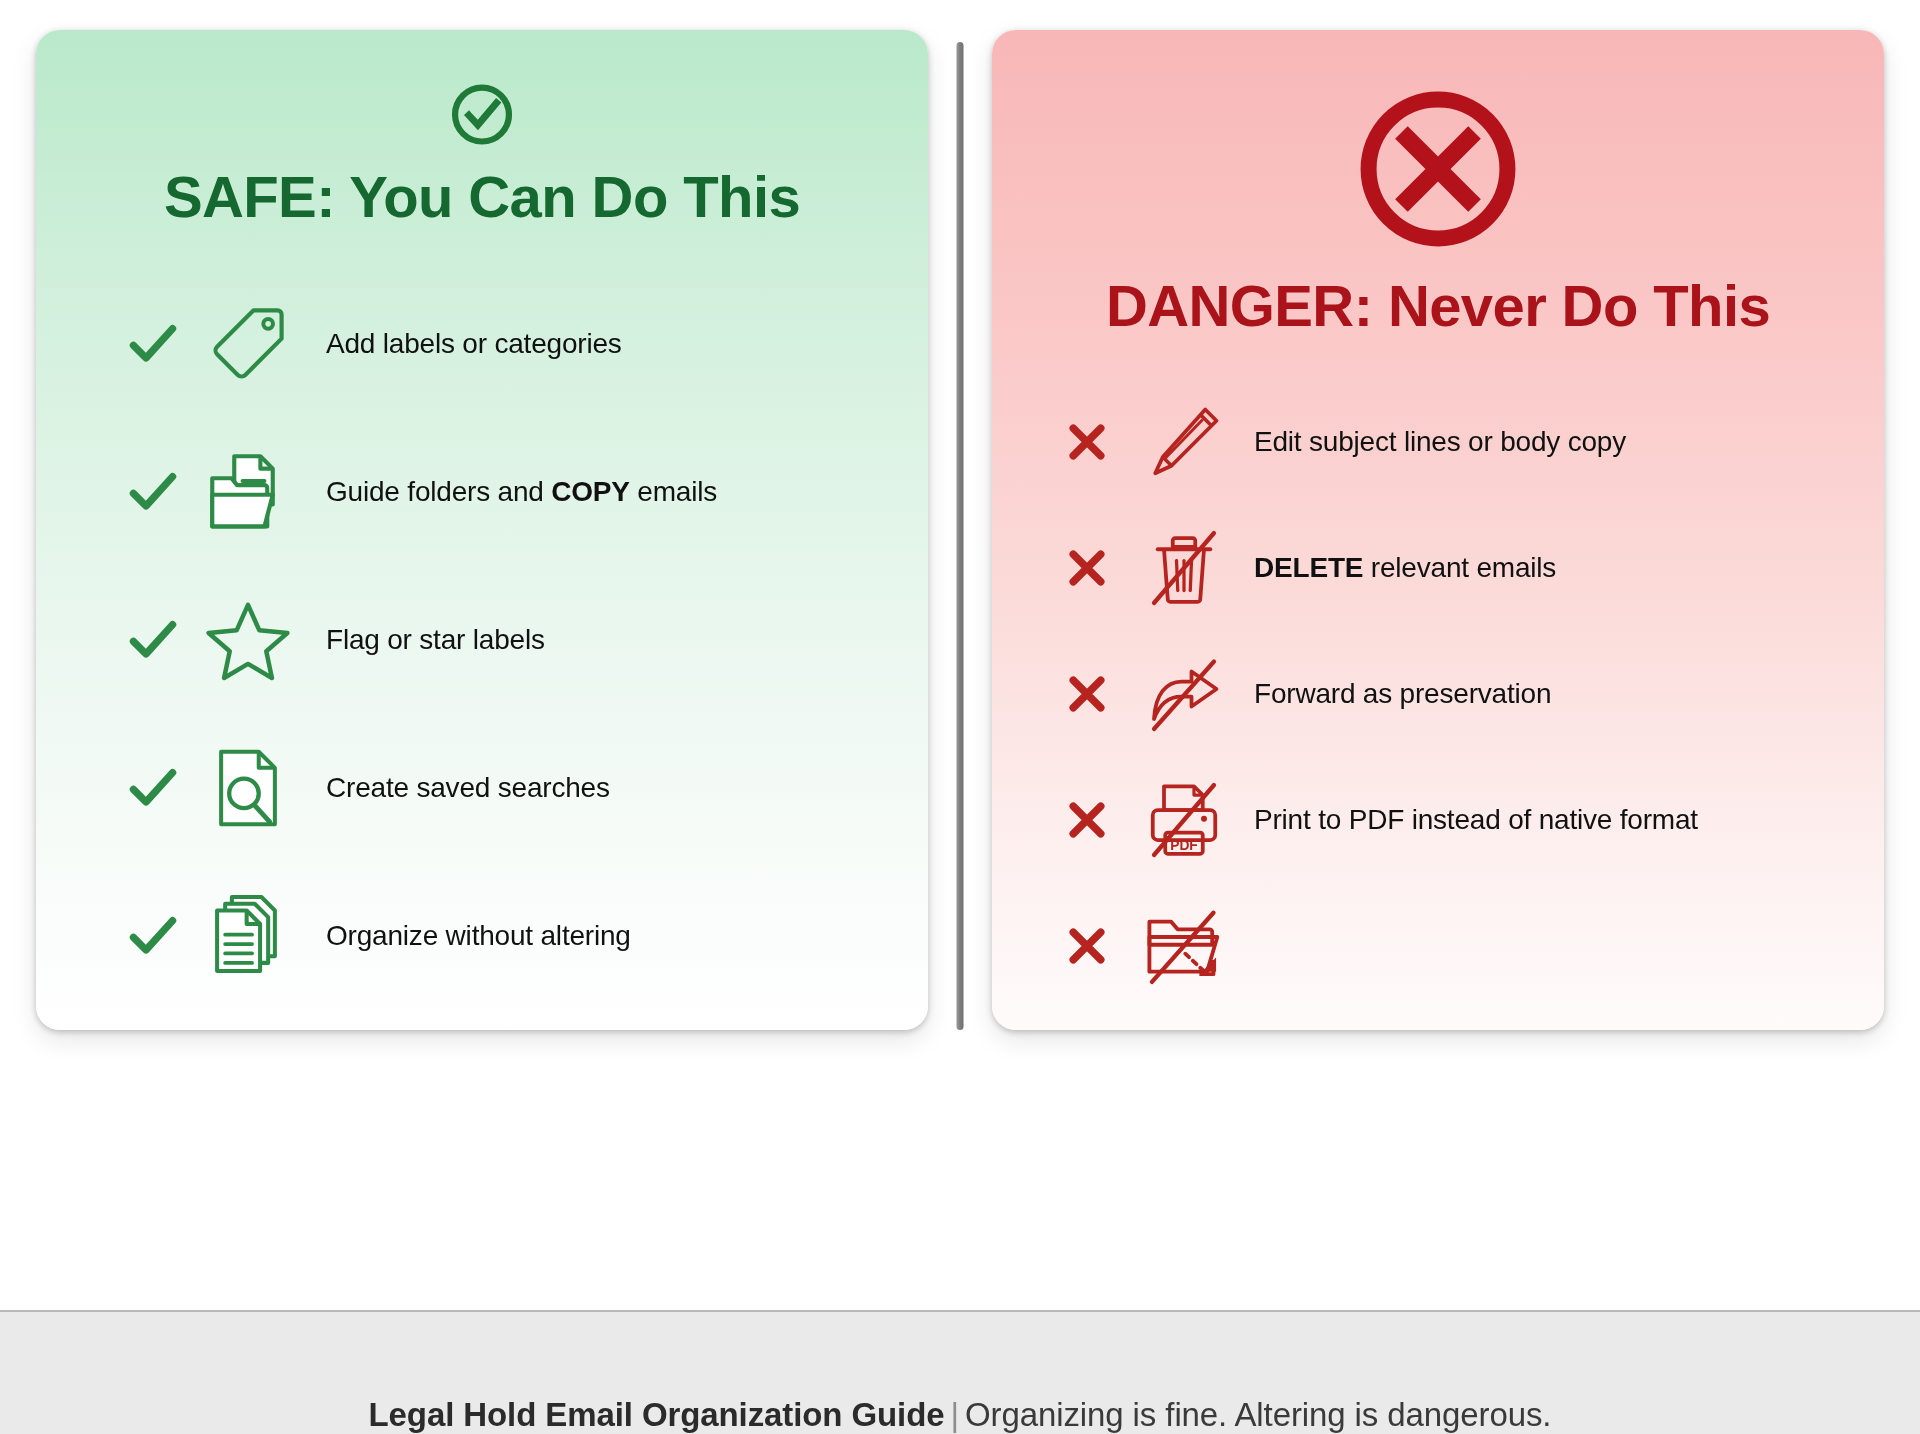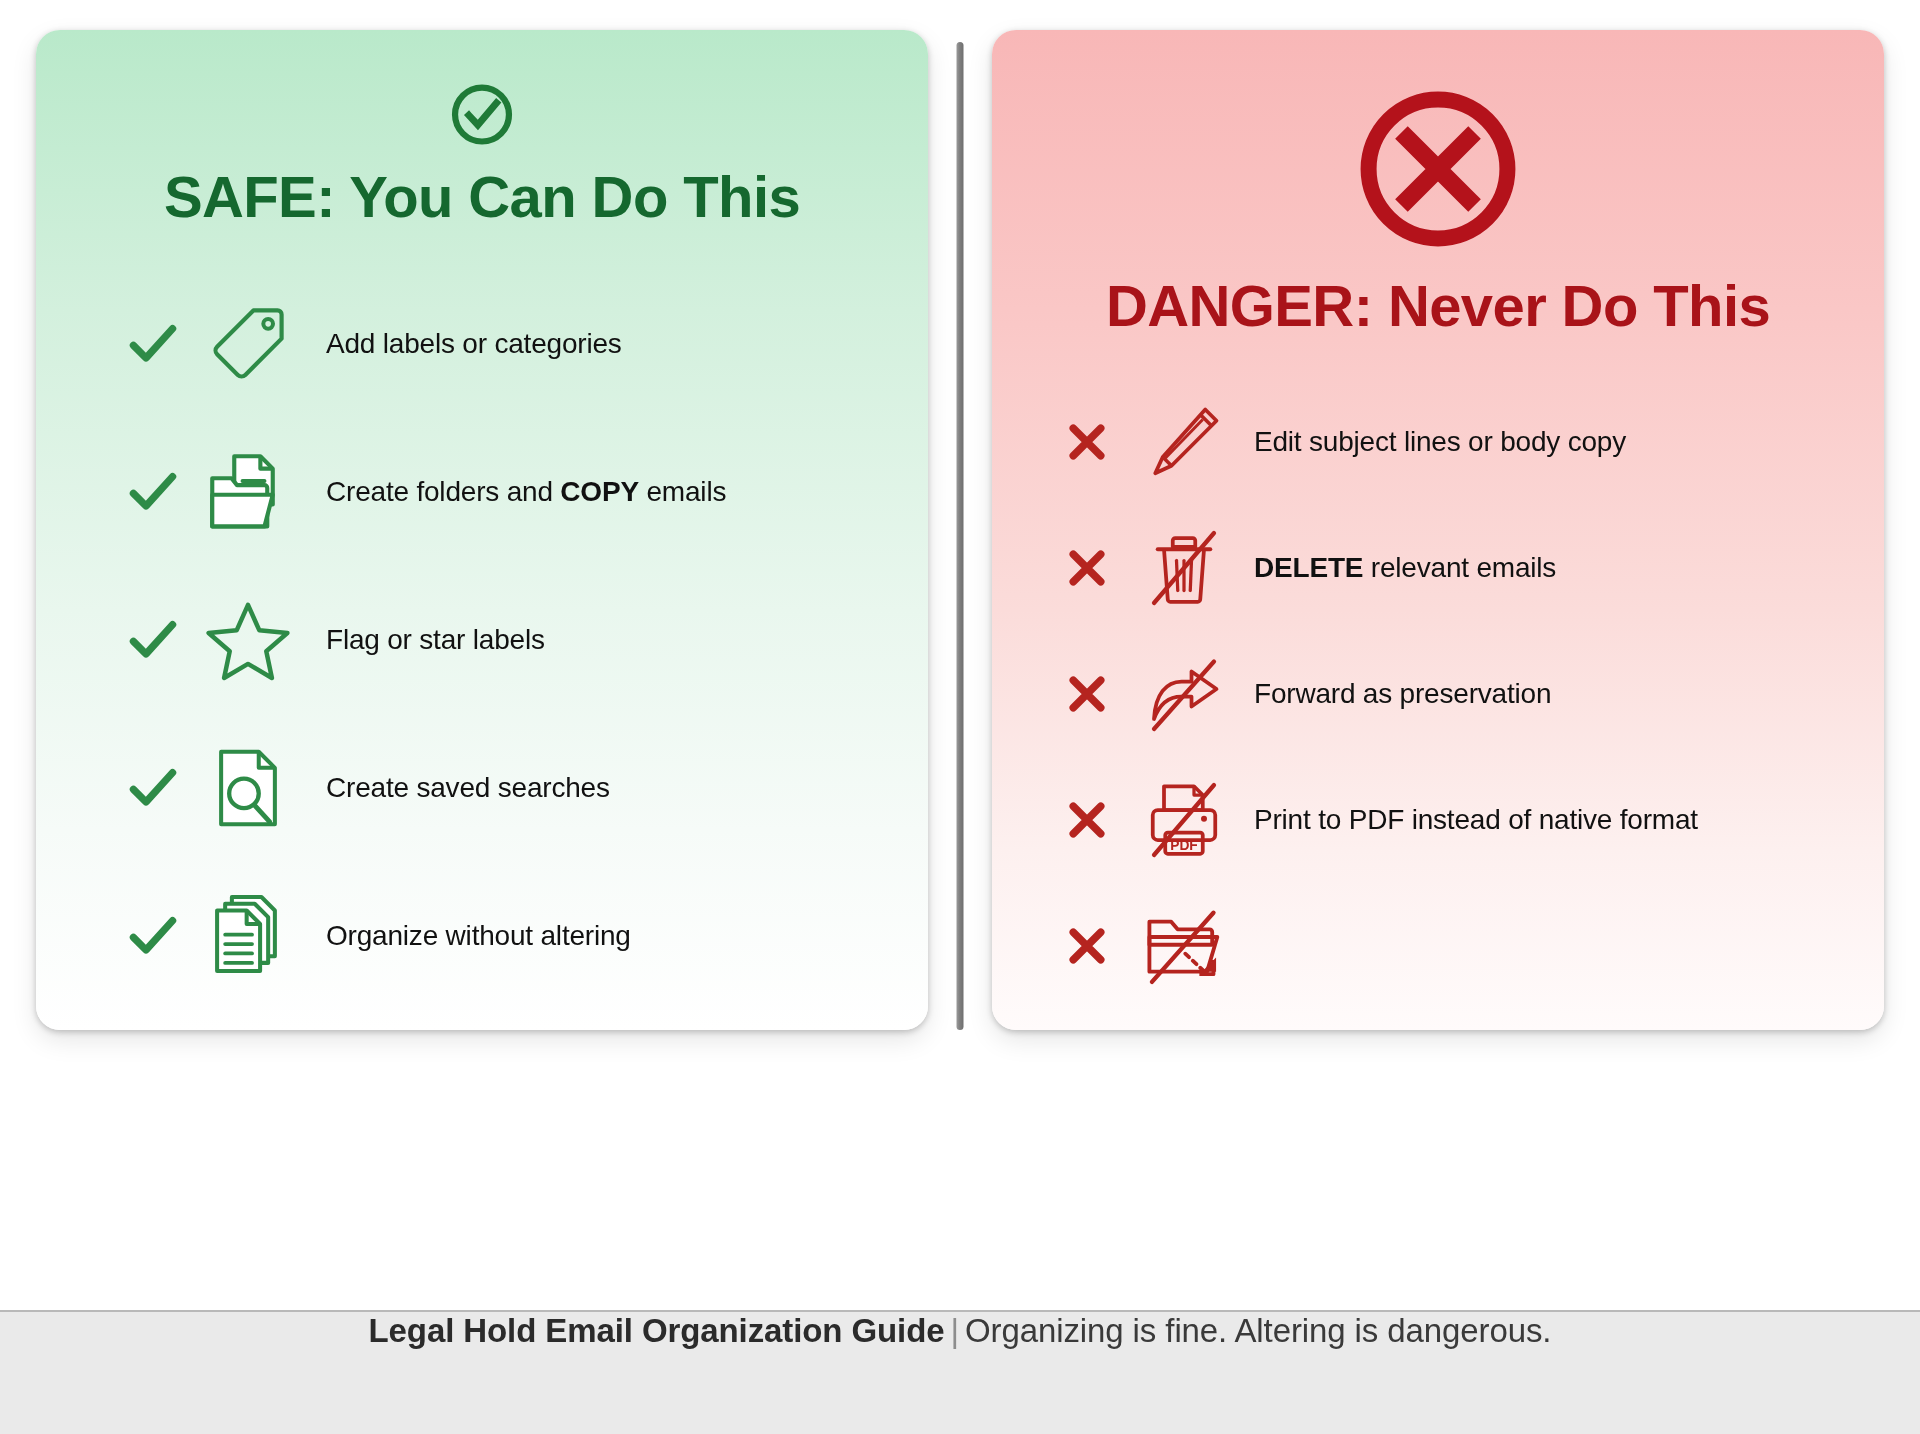--- a/index.html
+++ b/index.html
@@ -138,21 +138,21 @@
   
   .footer {
     position: absolute;
     left: 0;
     right: 0;
     bottom: 0;
     height: 122px;
     background: #eaeaea;
     border-top: 2px solid #b9b9b9;
     display: flex;
-    align-items: flex-start;
+    align-items: flex-end;
     justify-content: center;
   }
   .footer-text {
     font-size: 33px;
     color: #3a3a3a;
     letter-spacing: -0.1px;
   }
   .footer-text .strong { font-weight: bold; color: #2b2b2b; }
   .footer-text .sep { color: #8d8d8d; padding: 0 6px; }
 </style>
@@ -198,21 +198,21 @@
           <span class="row-icon">
             <svg viewBox="0 0 64 64" width="88" height="88">
               <path d="M22 6 H41 L50 15 V41 H22 Z" fill="#ffffff" stroke="#2e8b47" stroke-width="3" stroke-linejoin="round"></path>
               <path d="M41 6 V15 H50" fill="none" stroke="#2e8b47" stroke-width="3" stroke-linejoin="round"></path>
               <line x1="28" y1="24" x2="44" y2="24" stroke="#2e8b47" stroke-width="2.8" stroke-linecap="round"></line>
               <line x1="28" y1="31" x2="44" y2="31" stroke="#2e8b47" stroke-width="2.8" stroke-linecap="round"></line>
               <path d="M6 22 H20 l4 5 H44 a2 2 0 0 1 2 2 v28 H6 Z" fill="#ffffff" stroke="#2e8b47" stroke-width="3" stroke-linejoin="round"></path>
               <path d="M6 34 H50 l-6 23 H6 Z" fill="#ffffff" stroke="#2e8b47" stroke-width="3" stroke-linejoin="round"></path>
             </svg>
           </span>
-          <span class="row-text"><span>Create folders and </span><b>COPY</b><span> emails</span></span>
+          <span class="row-text"><span>Guide folders and </span><b>COPY</b><span> emails</span></span>
         </div>
 
         <div class="row">
           <span class="mark">
             <svg viewBox="0 0 40 40" width="56" height="56">
                 <path d="M6 21 L15 30 L34 9" fill="none" stroke="#2e8b47" stroke-width="5.2" stroke-linecap="round" stroke-linejoin="round"></path>
               </svg>
           </span>
           <span class="row-icon">
             <svg viewBox="0 0 64 64" width="90" height="90">

